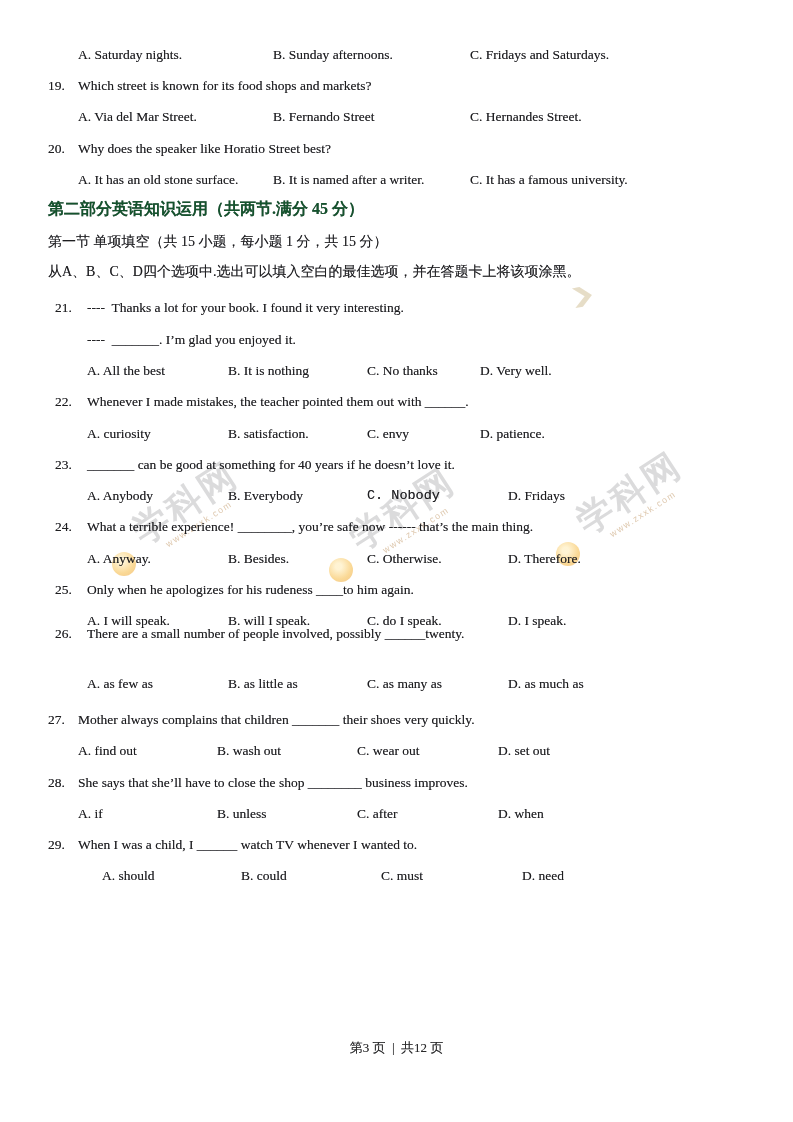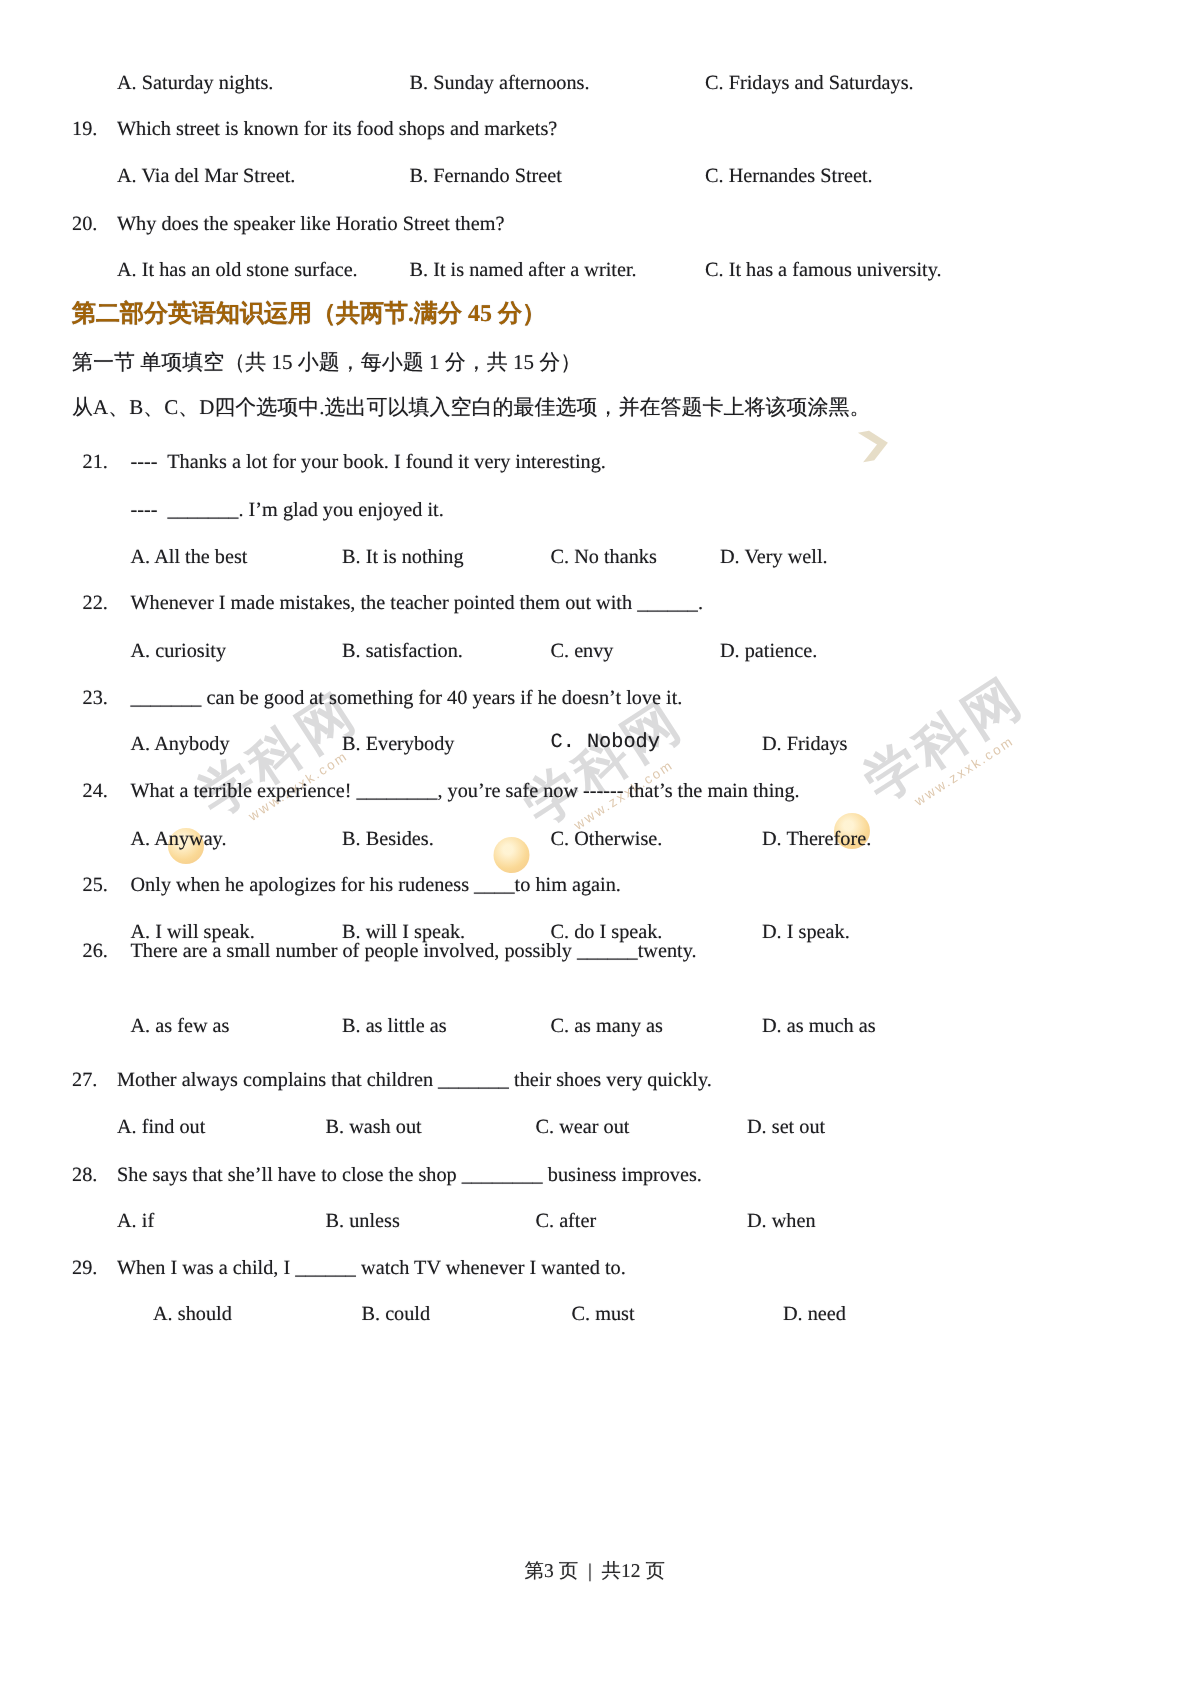--- a/index.html
+++ b/index.html
@@ -7,21 +7,21 @@
     position:relative; width:793px; height:1122px; background:#ffffff;
     font-family:"Liberation Serif", serif; overflow:hidden;
   }
   .row { position:absolute; left:0; width:711px; height:20px; z-index:2; }
   .row span {
     position:absolute; top:0; white-space:pre;
     font-size:13.5px; color:#1e1e20;
     text-shadow:0 0 0.5px rgba(30,30,40,0.55);
   }
   .row span.cn { font-size:14px; }
-  .row span.part-title { font-size:16px; font-weight:bold; color:#a16207; }
+  .row span.part-title { font-size:16px; font-weight:bold; color:#14532d; }
   .footer-row { position:absolute; left:0; width:793px; text-align:center; z-index:2; }
   .footer-row span {
     font-size:13px; color:#2a2a2a; white-space:pre;
     text-shadow:0 0 0.5px rgba(30,30,40,0.5);
   }
   
   .wm { position:absolute; width:170px; height:120px; pointer-events:none; z-index:1; }
   .wm-rot {
     position:absolute; left:22px; top:16px;
     transform:rotate(-33deg); transform-origin:center;
@@ -85,21 +85,21 @@
     <span style="left:78px;">Which street is known for its food shops and markets?</span>
   </div>
   <div class="row" style="top:109px;">
     <span style="left:78px;">A. Via del Mar Street.</span>
     <span style="left:273px;">B. Fernando Street</span>
     <span style="left:470px;">C. Hernandes Street.</span>
   </div>
 
   <div class="row" style="top:141px;">
     <span style="left:48px;">20.</span>
-    <span style="left:78px;">Why does the speaker like Horatio Street them?</span>
+    <span style="left:78px;">Why does the speaker like Horatio Street best?</span>
   </div>
   <div class="row" style="top:172px;">
     <span style="left:78px;">A. It has an old stone surface.</span>
     <span style="left:273px;">B. It is named after a writer.</span>
     <span style="left:470px;">C. It has a famous university.</span>
   </div>
 
   <div class="row" style="top:199px;">
     <span class="part-title" style="left:48px;">第二部分英语知识运用（共两节.满分 45 分）</span>
   </div>

